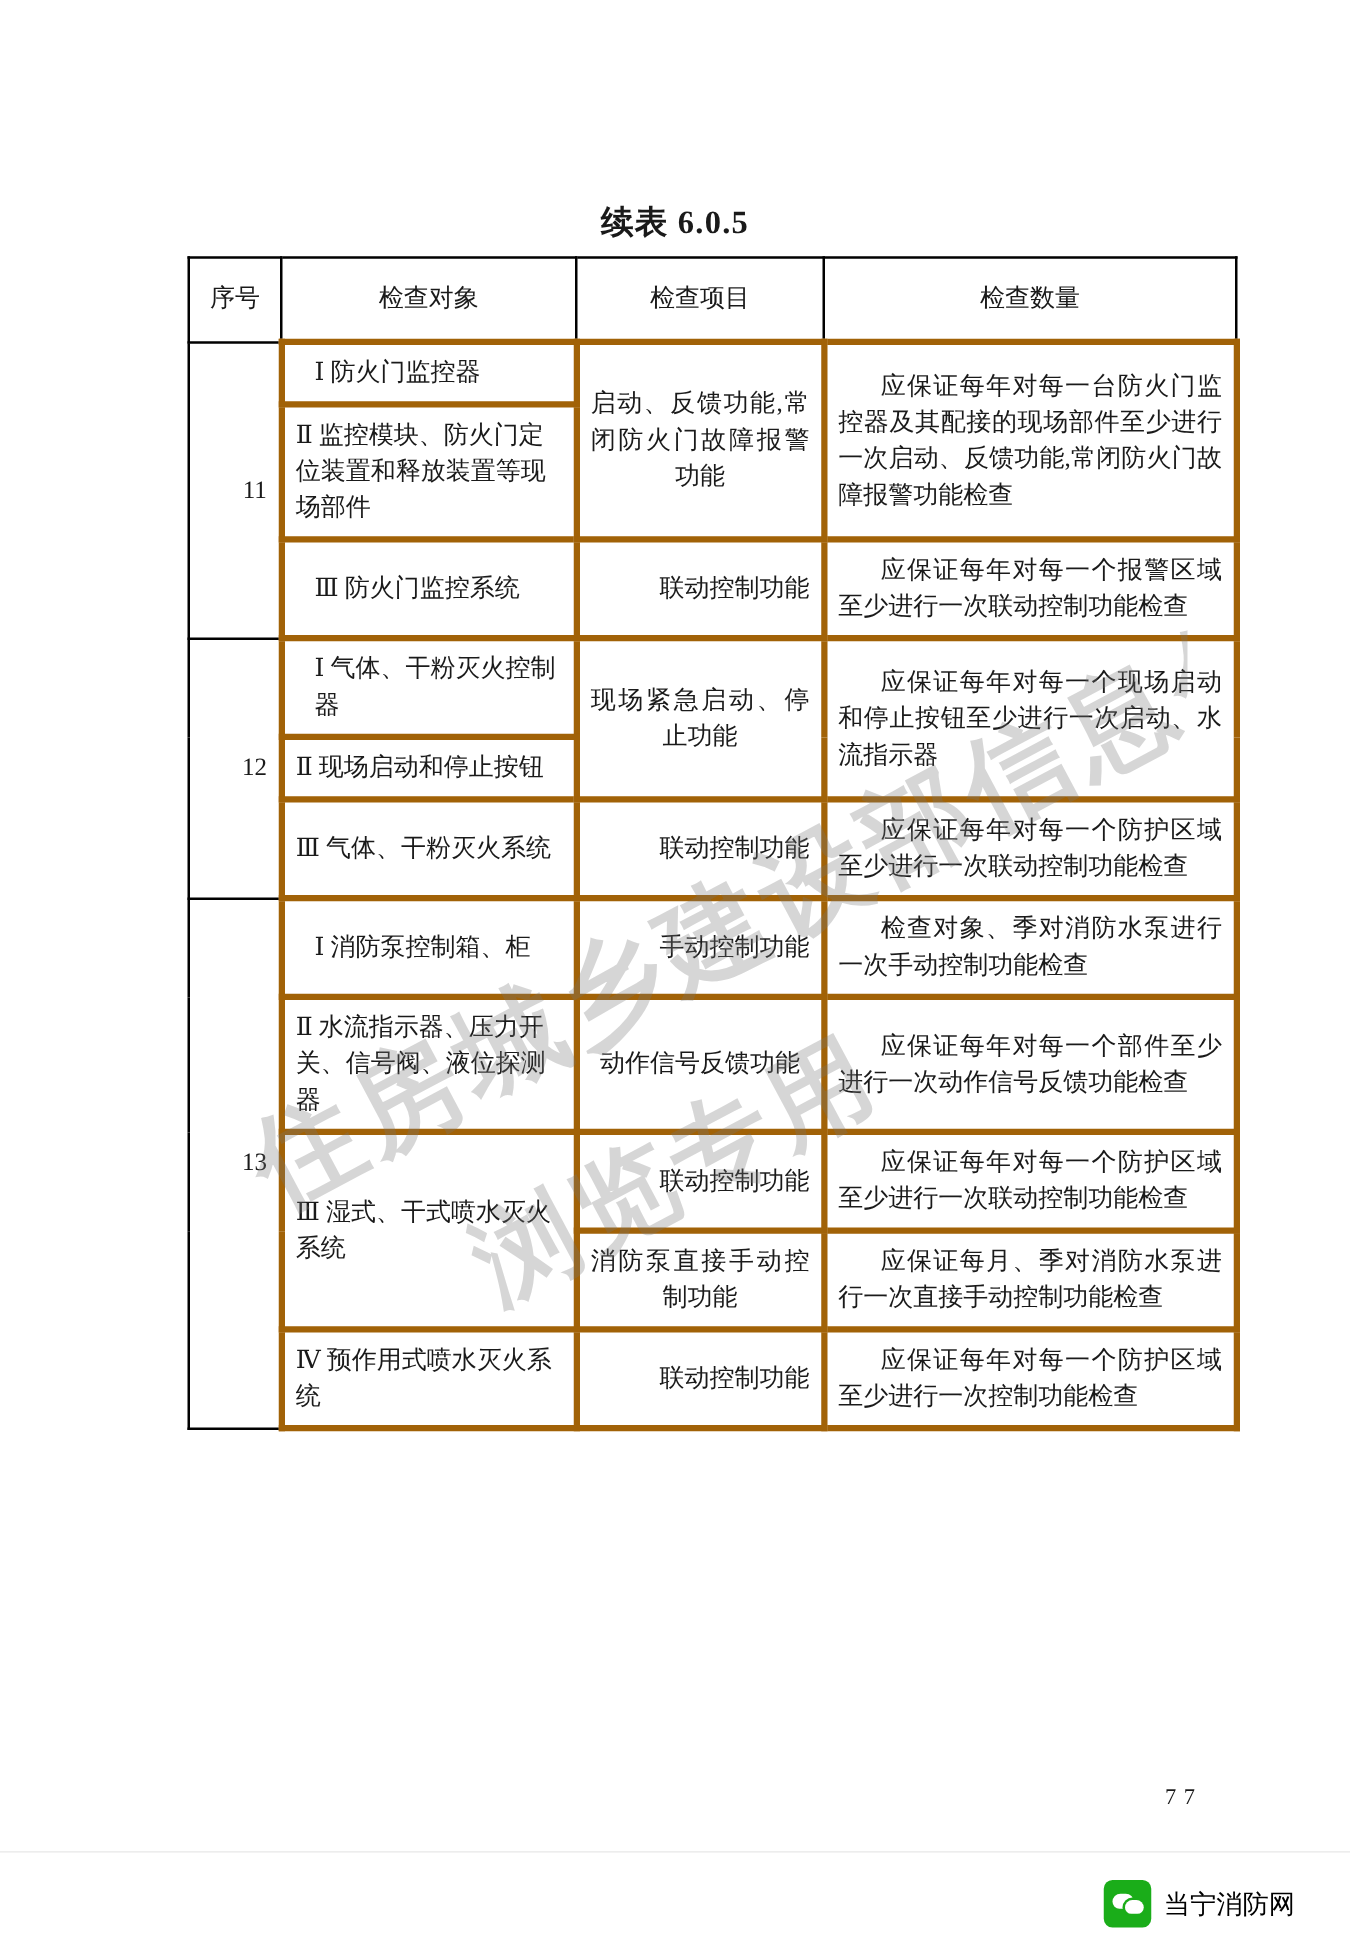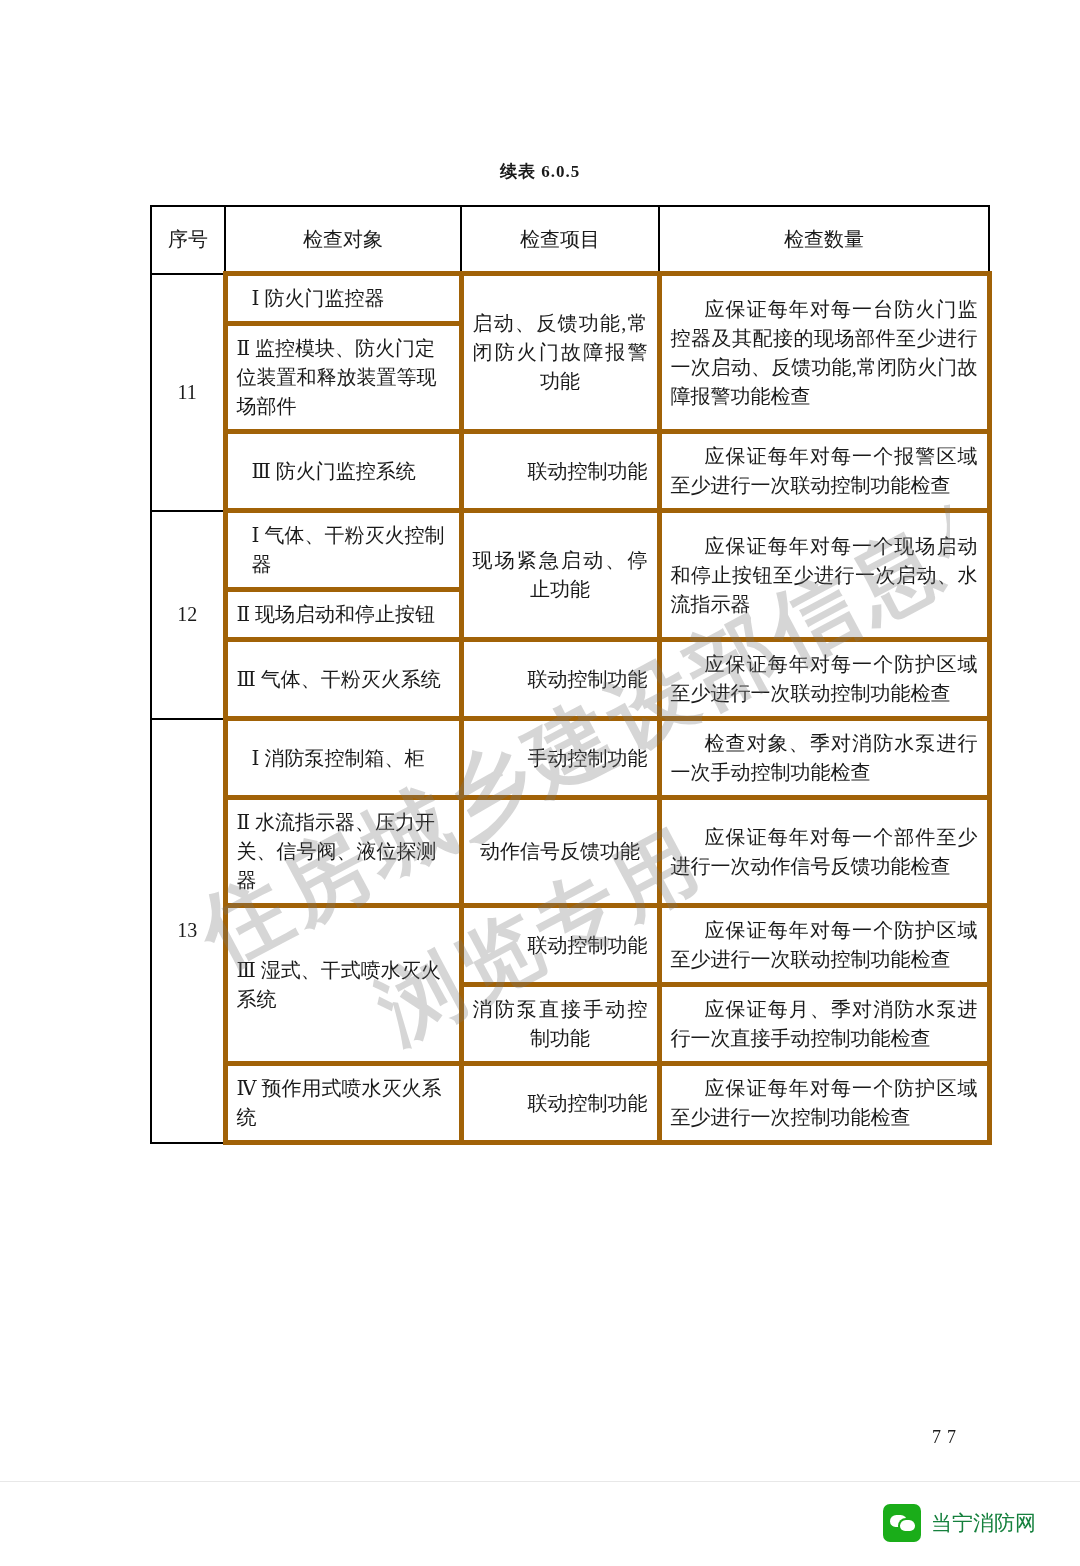--- a/index.html
+++ b/index.html
@@ -19,21 +19,21 @@
     position: relative;
     width: 1080px;
     height: 1566px;
   }
   .doc-title {
     position: absolute;
     top: 160px;
     left: 0;
     width: 1080px;
     text-align: center;
-    font-size: 17px;
+    font-size: 26px;
     font-weight: bold;
     letter-spacing: 1px;
   }
   .table-wrap {
     position: absolute;
     top: 205px;
     left: 150px;
     width: 800px;
   }
   table.main {
@@ -57,21 +57,21 @@
   .col-item { width: 178px; text-align: center; }
   .col-qty { width: 310px; }
 
   thead td {
     text-align: center;
     height: 48px;
     font-size: 21px;
     font-family: Liberation Serif, serif;
   }
   .idx {
-    text-align: center;
+    text-align: right;
     font-size: 21px;
   }
   .obj-cell {
     text-align: left;
     text-indent: 0;
   }
   .obj-cell.indented {
     padding-left: 24px;
   }
   .qty-cell {
@@ -157,21 +157,21 @@
     top: 16px;
     width: 15px;
     height: 11px;
     border-radius: 7px 7px 6px 6px;
     background: #fff;
     box-shadow: 0 0 0 2px #1aad19;
   }
   .footer-text {
     font-family: "Liberation Sans", sans-serif;
     font-size: 21px;
-    color: #15803d;
+    color: #000000;
   }
 </style>
 </head>
 <body>
 
 <div class="page">
 
   <div class="doc-title">续表 6.0.5</div>
 
   <div class="table-wrap">

